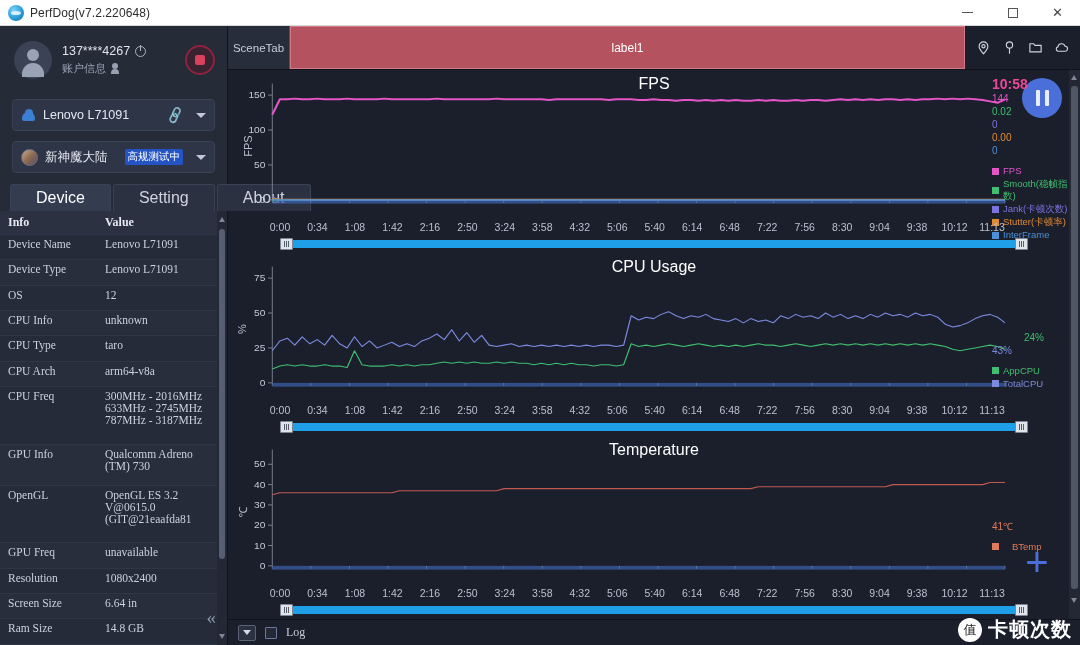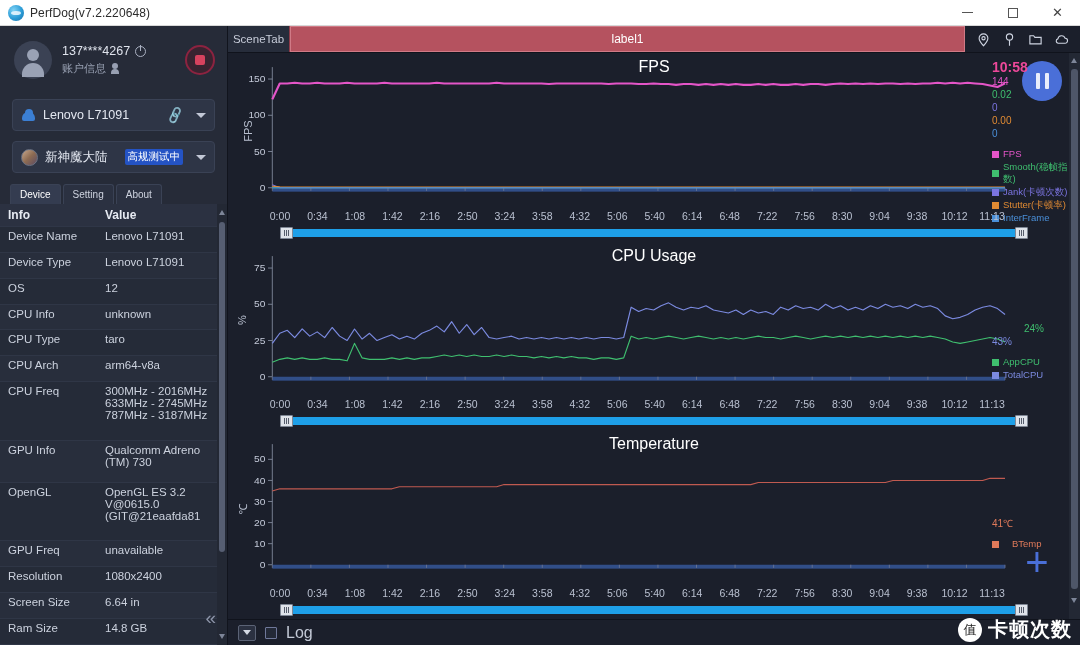--- a/index.html
+++ b/index.html
@@ -132,27 +132,27 @@
     background: linear-gradient(135deg,#c9a98d 0%,#8d6b52 50%,#5b4a63 100%);
     border: 1px solid #6b7283;
   }
   .badge-test {
     margin-left: auto; background: #2453c4; color: #fff;
     font-size: 10.5px; padding: 1px 3px; border-radius: 2px; white-space: nowrap;
   }
 
   .tabs { display: flex; gap: 2px; padding: 6px 10px 0 10px; }
   .tab {
-    font-size: 10px; color: #ced3df; padding: 4px 9px;
+    font-size: 16px; color: #ced3df; padding: 4px 25px;
     border: 1px solid #3a4255; border-bottom: none;
     border-radius: 3px 3px 0 0; background: #2b3141;
   }
   .tab.active { background: #343c50; color: #fff; }
 
-  .tablewrap { flex: 1; min-height: 0; display: flex; position: relative; overflow: hidden; }
+  .tablewrap { flex: 1; min-height: 0; display: flex; position: relative; overflow: hidden; font-family: Liberation Serif, serif; }
   .infotable { width: 100%; border-collapse: collapse; font-size: 11.5px; }
   .infotable th {
     text-align: left; font-weight: bold; color: #e6eaf2;
     background: #2b3141; padding: 4px 8px;
     border-bottom: 1px solid #39405260; font-size: 12px;
   }
   .infotable td {
     color: #ccd2de; padding: 3px 8px; vertical-align: top;
     border-bottom: 1px solid #2f3646;
   }
@@ -176,21 +176,21 @@
   .vscroll .dn { bottom: 6px; border-top: 5px solid #7d8598; }
   .collapse-btn {
     position: absolute; right: 14px; bottom: 18px;
     color: #8c94a8; font-size: 19px; line-height: 1; letter-spacing: -3px;
   }
 
   
   .main { flex: 1; display: flex; flex-direction: column; min-width: 0; background: #1b1f2b; }
 
   .scenebar {
-    height: 27px; min-height: 27px; display: flex; align-items: stretch;
+    height: 44px; min-height: 27px; display: flex; align-items: stretch;
     background: #1b1f2b; border-bottom: 1px solid #10131c;
   }
   .scenetab {
     width: 62px; flex: none; display: flex; align-items: center; justify-content: center;
     font-size: 11.5px; color: #c7ccd9; background: #272d3b;
     border-right: 1px solid #8d3a48;
   }
   .labelbar {
     flex: 1; display: flex; align-items: center; justify-content: center;
     background: #b5525f; color: #ffffff; font-size: 12px;
@@ -280,21 +280,21 @@
   }
   .sb-drop {
     width: 18px; height: 16px; border: 1px solid #5b6376; border-radius: 2px;
     background: #2b3141; display: flex; align-items: center; justify-content: center;
   }
   .sb-drop i {
     width: 0; height: 0; border-left: 4px solid transparent;
     border-right: 4px solid transparent; border-top: 5px solid #d4d9e4; display: block;
   }
   .chkbox { width: 12px; height: 12px; border: 1.5px solid #6f789a; border-radius: 1px; background: #232937; }
-  .sb-label { font-size: 16px; color: #c3c9d6; }
+  .sb-label { font-size: 12px; color: #c3c9d6; font-family: Liberation Serif, serif; }
 
   
   .watermark {
     position: absolute; right: 8px; bottom: 2px;
     display: flex; align-items: center; gap: 6px; pointer-events: none;
   }
   .wm-circle {
     width: 24px; height: 24px; border-radius: 50%; background: #fff;
     color: #222; font-size: 13px; display: flex; align-items: center; justify-content: center;
   }

